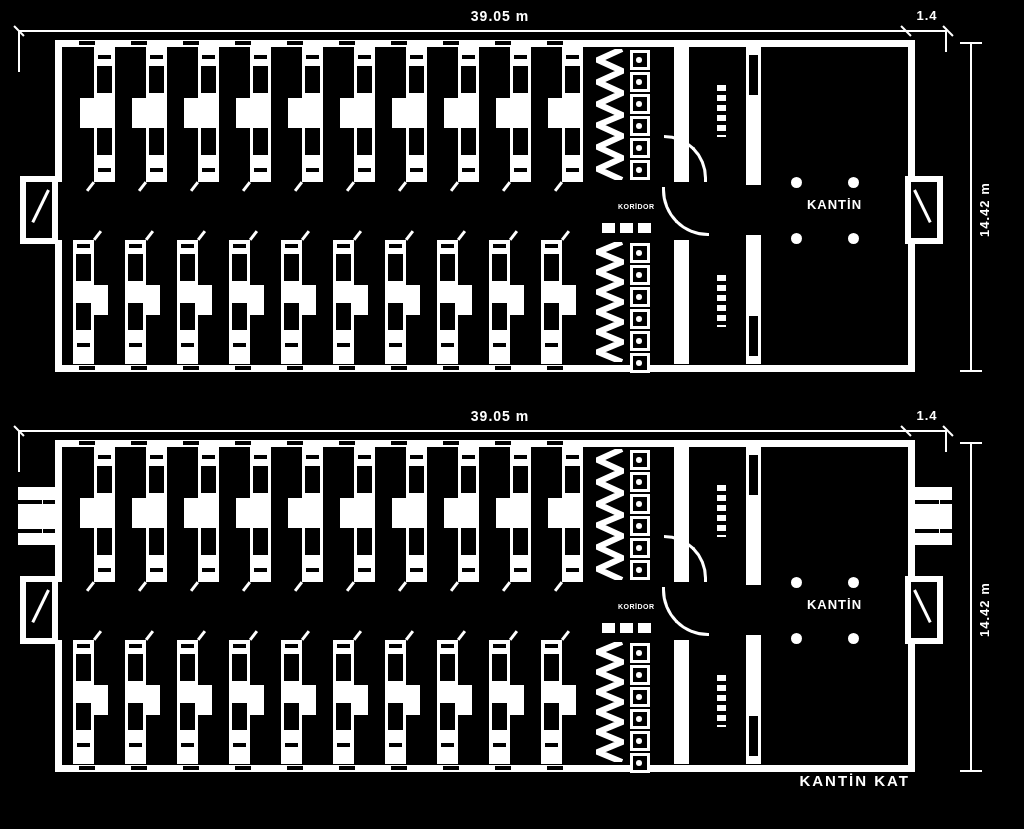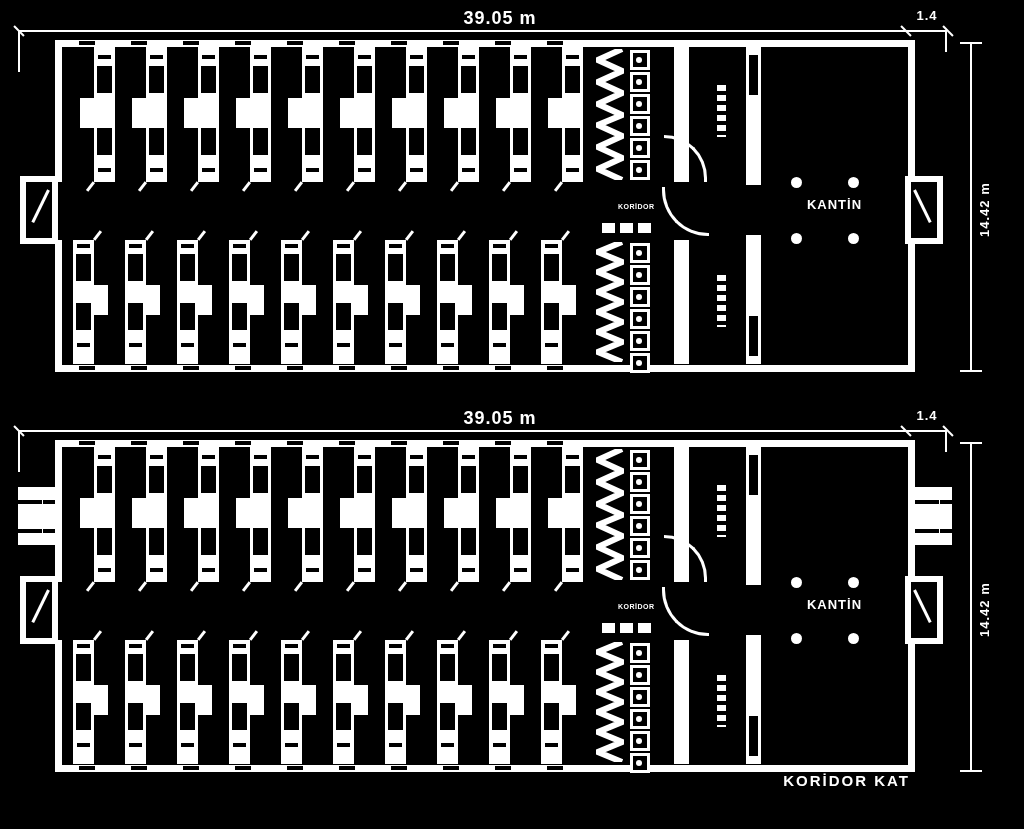--- a/index.html
+++ b/index.html
@@ -3,21 +3,21 @@
 <meta charset="utf-8">
 <style>
   html,body{margin:0;padding:0;background:#000;width:1024px;height:829px;overflow:hidden;
     font-family:"Liberation Sans",sans-serif;color:#fff;}
   .plan{position:absolute;left:0;width:1024px;height:400px;}
 
   
   .dimh{position:absolute;top:30px;left:18px;width:929px;height:2px;background:#fff;}
   .tick{position:absolute;width:2px;height:14px;background:#fff;top:-6px;transform:rotate(-45deg);}
   .ext{position:absolute;width:2px;background:#fff;}
-  .dim-label{position:absolute;font-weight:bold;font-size:18px;letter-spacing:1px;text-align:center;}
+  .dim-label{position:absolute;font-weight:bold;font-size:14px;letter-spacing:1px;text-align:center;}
   .dimv{position:absolute;left:970px;width:2px;height:330px;background:#fff;top:42px;}
   .dimv .hb{position:absolute;left:-10px;width:22px;height:2px;background:#fff;}
   .side-label{position:absolute;left:977px;top:130px;height:160px;font-weight:bold;font-size:13px;
     letter-spacing:1px;writing-mode:vertical-rl;transform:rotate(180deg);text-align:center;}
 
   
   .bld{position:absolute;left:55px;top:40px;width:860px;height:332px;border:7px solid #fff;
     box-sizing:border-box;background:#000;}
   .gap-l{position:absolute;left:-7px;top:135px;width:7px;height:58px;background:#000;}
   .gap-r{position:absolute;right:-7px;top:135px;width:7px;height:58px;background:#000;}
@@ -703,14 +703,14 @@
       <i></i>
     </div>
     <div class="ladder ladder-r" style="display: flex;">
       <i></i>
       <i></i>
       <i></i>
       <i></i>
       <i></i>
       <i></i>
     </div>
-    <div class="floor-label">KORİDOR KAT</div>
+    <div class="floor-label">KANTİN KAT</div>
   </div>
 
 </body></html>

